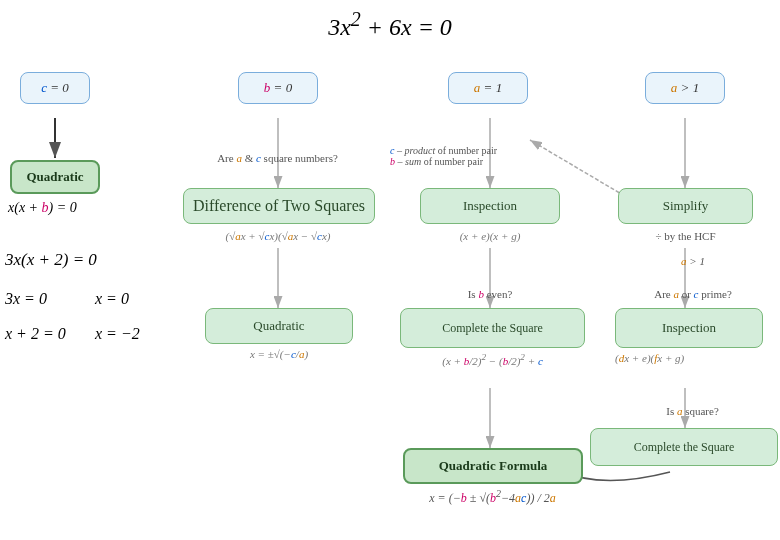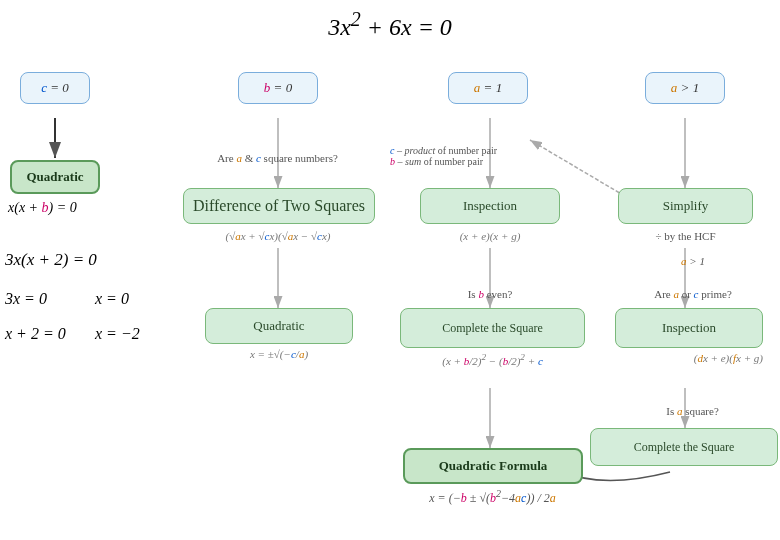--- a/index.html
+++ b/index.html
@@ -214,21 +214,21 @@
 </div>
 
 <div class="label" style="left:618px; top:248px; width:150px;">
   Are <span class="ca"><i>a</i></span> or <span class="cc"><i>c</i></span> prime?
 </div>
 
 <div class="box box-green-light" style="left:615px; top:268px; width:148px; height:40px;">
   <span>Inspection</span>
 </div>
 
-<div style="position:absolute; left:615px; top:312px; font-size:11px; font-style:italic; color:#777; text-align:right; width:148px;">
+<div style="position:absolute; left:615px; top:312px; font-size:11px; font-style:italic; color:#777; text-align:left; width:148px;">
   (<span class="ca"><i>d</i></span><i>x</i> + <i>e</i>)(<span class="ca"><i>f</i></span><i>x</i> + <i>g</i>)
 </div>
 
 <div class="box box-green" style="left:403px; top:408px; width:180px; height:36px;">
   <span>Quadratic Formula</span>
 </div>
 
 <div style="position:absolute; left:400px; top:448px; font-size:12px; font-style:italic; color:#555; text-align:center; width:185px;">
   <i>x</i> = (−<span class="cb"><i>b</i></span> ± √(<span class="cb"><i>b</i></span><sup>2</sup>−4<span class="ca"><i>a</i></span><span class="cc"><i>c</i></span>)) / 2<span class="ca"><i>a</i></span>
 </div>

